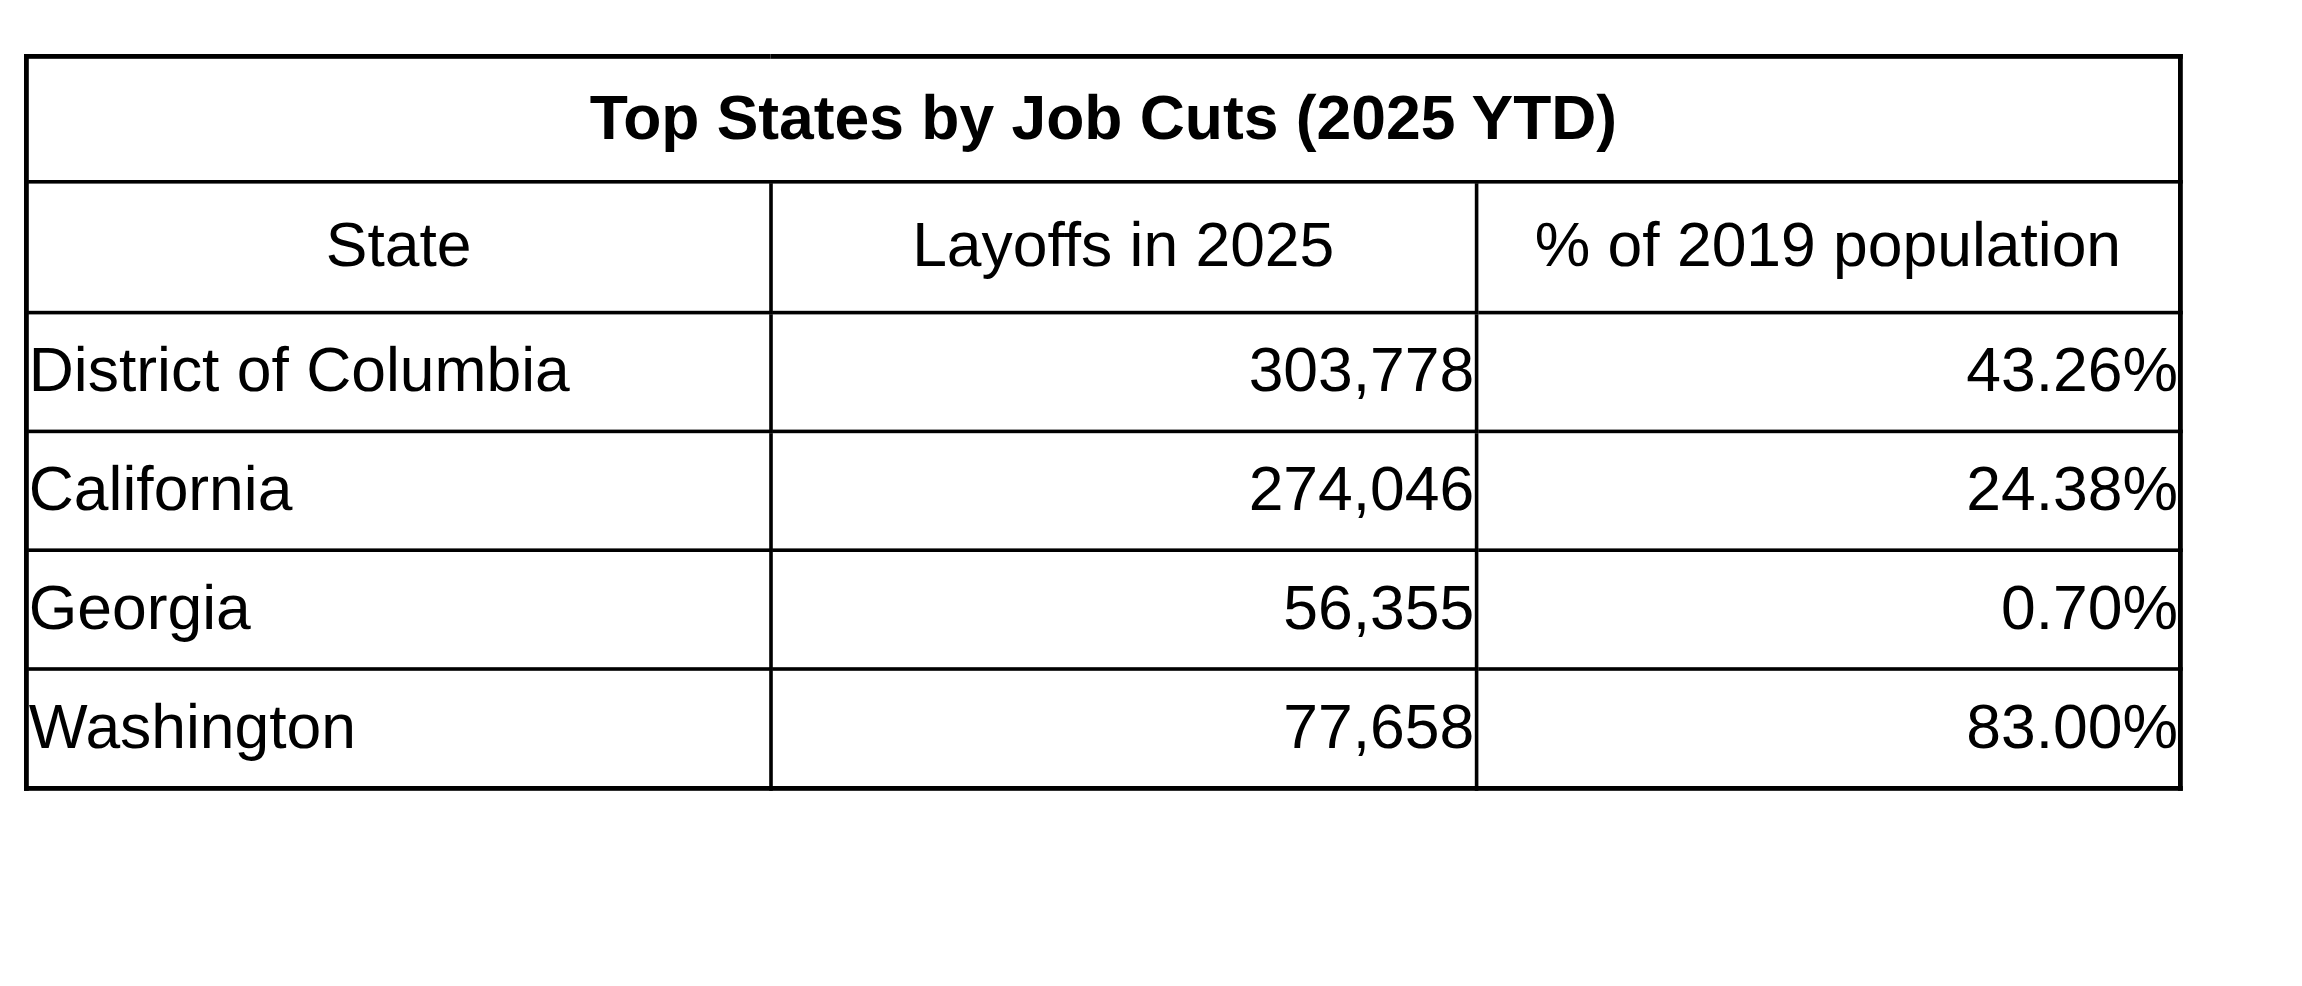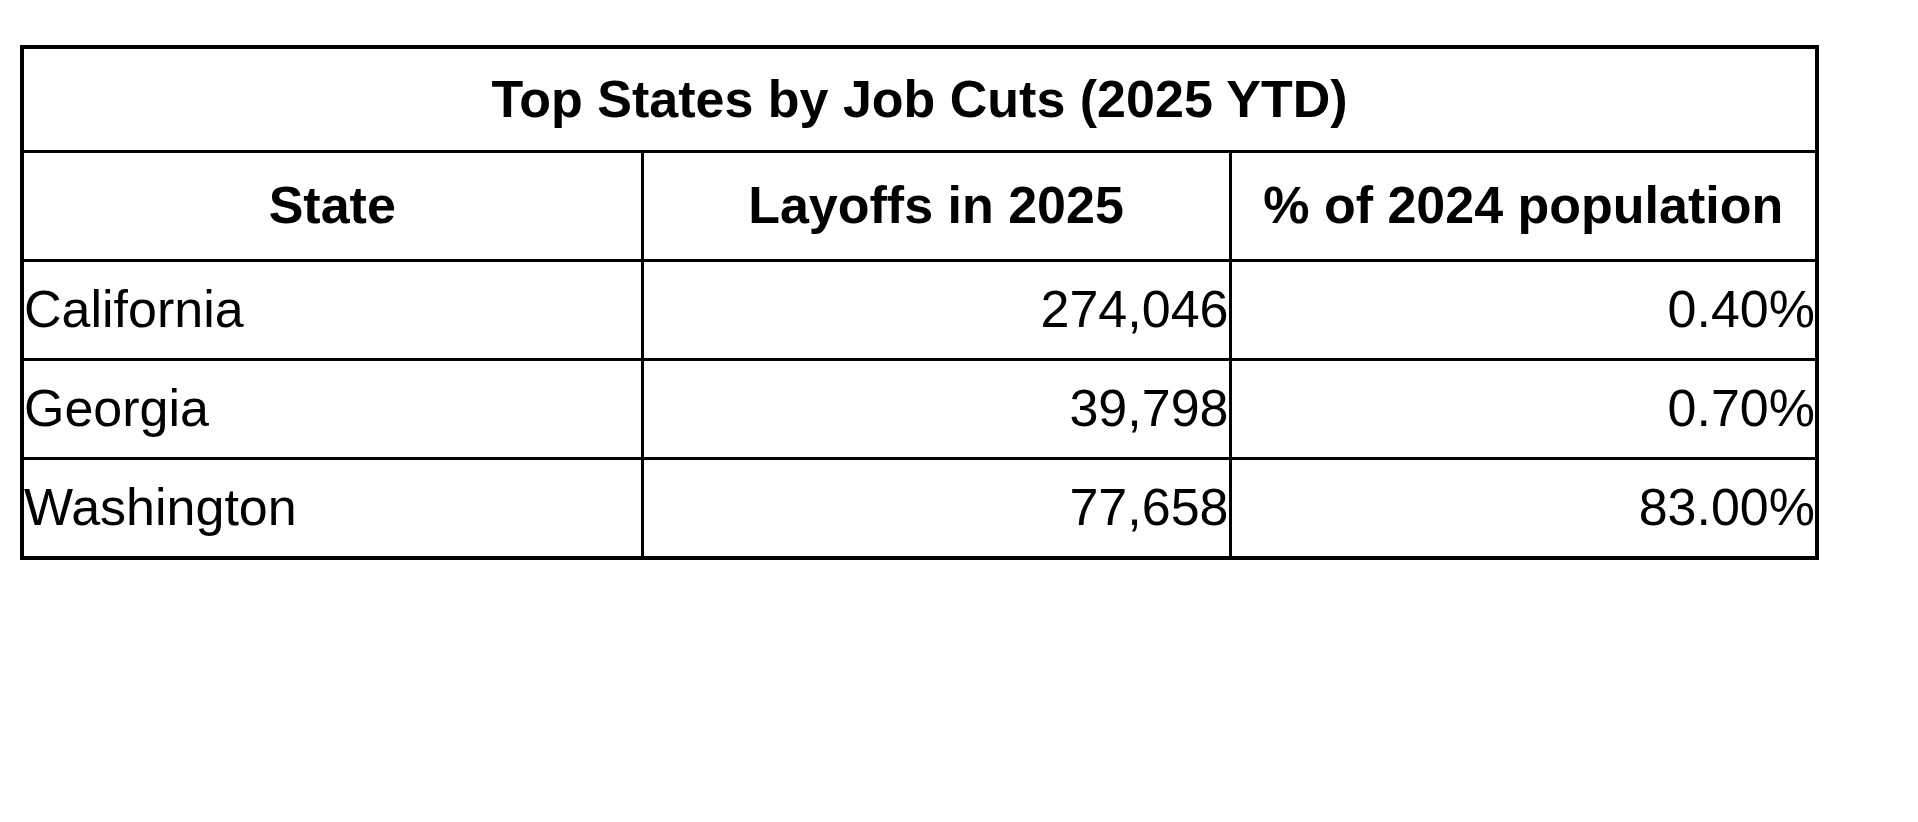--- a/index.html
+++ b/index.html
@@ -36,21 +36,21 @@
     white-space: nowrap;
     background: #ffffff;
   }
   tr.title-row td {
     height: 101px;
     font-weight: 700;
     text-align: center;
   }
   tr.header-row th {
     height: 106px;
-    font-weight: 700;
+    font-weight: 400;
     text-align: center;
   }
   tr.data-row td {
     height: 96px;
     font-weight: 400;
   }
   td.state-cell {
     text-align: left;
     padding-left: 15px;
   }
@@ -73,30 +73,35 @@
       <col style="width:588px">
       <col style="width:587px">
     </colgroup>
     <tbody>
       <tr class="title-row">
         <td colspan="3">Top States by Job Cuts (2025 YTD)</td>
       </tr>
       <tr class="header-row">
         <th>State</th>
         <th>Layoffs in 2025</th>
-        <th>% of 2024 population</th>
+        <th>% of 2019 population</th>
+      </tr>
+      <tr class="data-row">
+        <td class="state-cell">District of Columbia</td>
+        <td class="num-cell">303,778</td>
+        <td class="pct-cell">43.26%</td>
       </tr>
       <tr class="data-row">
         <td class="state-cell">California</td>
         <td class="num-cell">274,046</td>
-        <td class="pct-cell">0.40%</td>
+        <td class="pct-cell">24.38%</td>
       </tr>
       <tr class="data-row">
         <td class="state-cell">Georgia</td>
-        <td class="num-cell">39,798</td>
+        <td class="num-cell">56,355</td>
         <td class="pct-cell">0.70%</td>
       </tr>
       <tr class="data-row">
         <td class="state-cell">Washington</td>
         <td class="num-cell">77,658</td>
         <td class="pct-cell">83.00%</td>
       </tr>
     </tbody>
   </table>
 </div>

